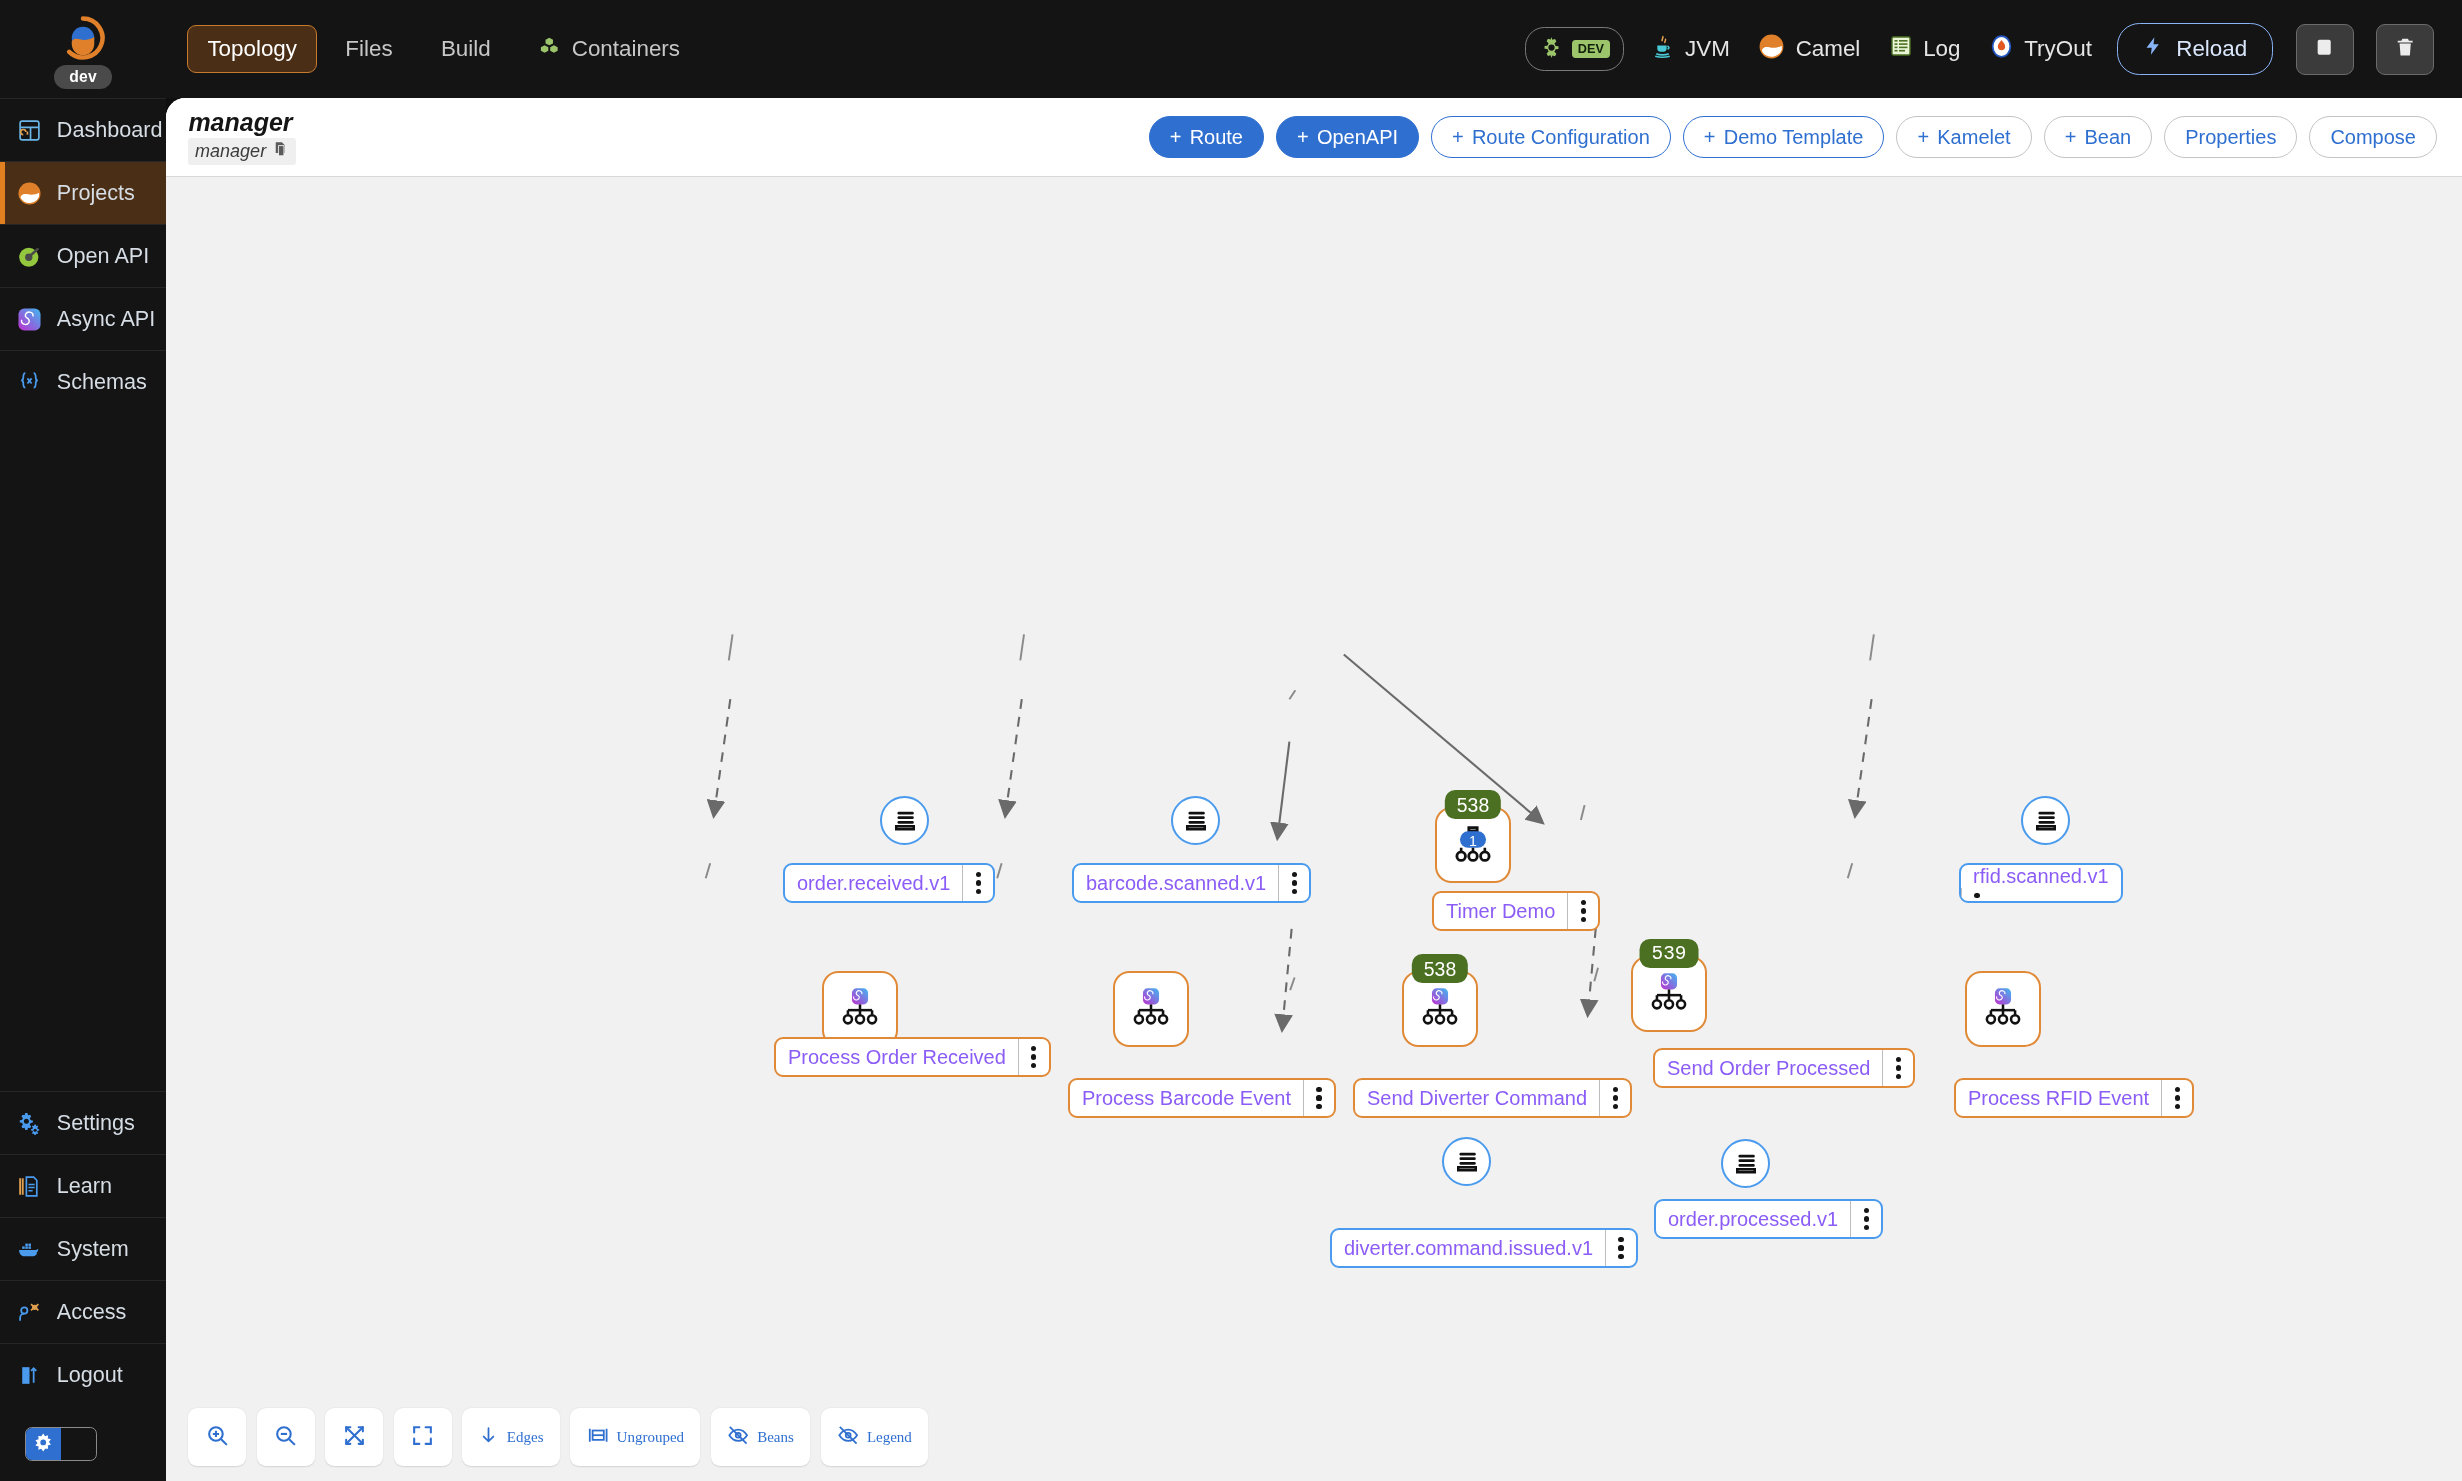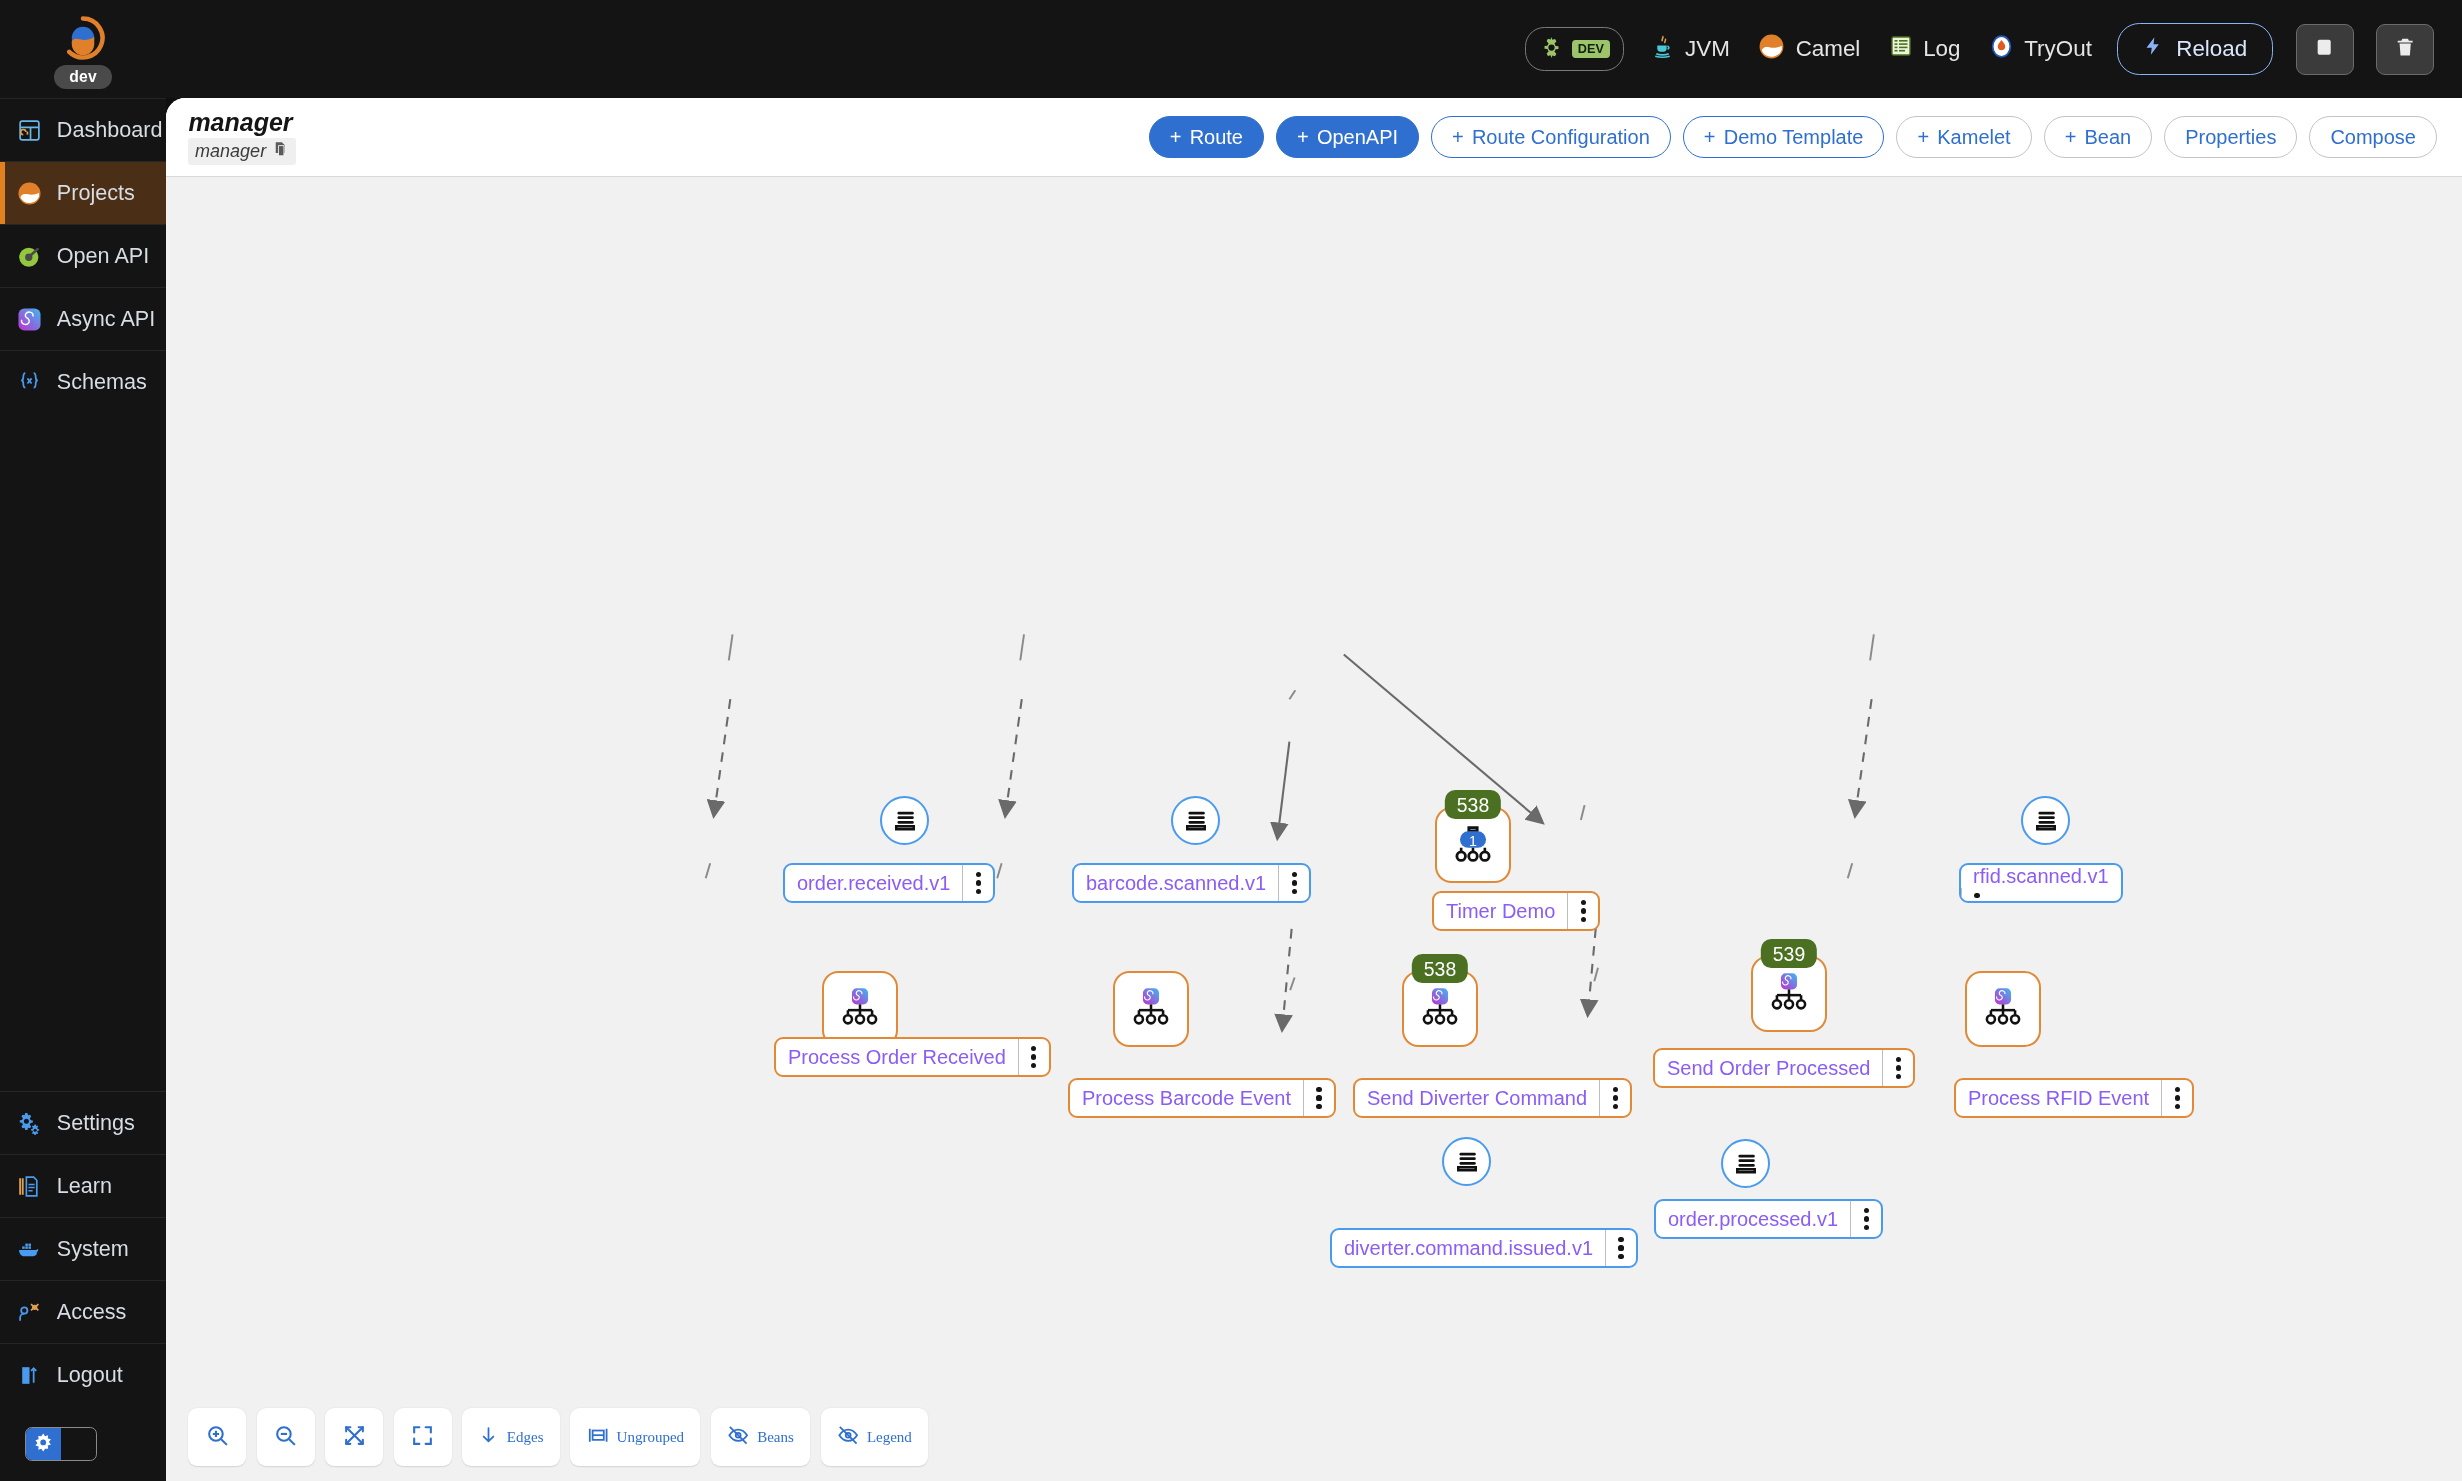--- a/index.html
+++ b/index.html
@@ -353,20 +353,41 @@
           </svg>
         </div>
         <div class="off"></div>
       </div>
     </div>
   </aside>
 
   <div class="right-col">
 
     <header class="topbar">
+      <div class="tabs">
+        <div class="tab active">
+          <span>Topology</span>
+        </div>
+        <div class="tab">
+          <span>Files</span>
+        </div>
+        <div class="tab">
+          <span>Build</span>
+        </div>
+        <div class="tab">
+          <span>
+            <svg width="22.4" height="22.4" viewBox="0 0 24 24" fill="#9cc46a">
+              <path d="M11 3l4 2v4l-4 2-4-2V5z"></path>
+                <path d="M6 11l4 2v4l-4 2-4-2v-4z"></path>
+                <path d="M16 11l4 2v4l-4 2-4-2v-4z"></path>
+            </svg>
+          </span>
+          <span>Containers</span>
+        </div>
+      </div>
 
       <div class="topbar-spacer"></div>
 
       <div class="tool-group">
         <div class="env-pill">
           <span>
             <svg width="25" height="25" viewBox="0 0 24 24" fill="#9cc46a">
               <path d="M12 2l.8 2.6 2.6-.7 1.3 2.3-1.9 2 1.2 2.3 2.7.3v2.6l-2.7.3-1.2 2.3 1.9 2-1.3 2.3-2.6-.7L12 22l-.8-2.6-2.6.7-1.3-2.3 1.9-2-1.2-2.3-2.7-.3v-2.6l2.7-.3 1.2-2.3-1.9-2 1.3-2.3 2.6.7z"></path>
               <circle cx="12" cy="12" r="3" fill="#141414"></circle>
             </svg>
@@ -737,21 +758,21 @@
                 <span class="kebab-dots">
                     <i></i>
                     <i></i>
                     <i></i>
                   </span>
               </span>
             </div>
           </div>
 
           <div class="node">
-            <div class="route-box" style="left:1585px; top:779px;">
+            <div class="route-box" style="left:1465px; top:779px;font-family:Liberation Mono, monospace;">
               <span class="count-badge">539</span>
               <svg width="46" height="46" viewBox="0 0 40 40">
                 <defs>
                     <linearGradient id="kg4" x1="0" y1="1" x2="1" y2="0">
                   <stop offset="0" stop-color="#c02fd0"></stop>
                       <stop offset="1" stop-color="#3fb8f0"></stop>
                     </linearGradient>
                   </defs>
                 <rect x="13" y="2" width="14" height="14" rx="4" fill="url(#kg4)"></rect>
                 <path d="M21 9 a4 3.4 0 1 0 -5.6 1.7 a4 3.4 0 1 1 -5.6 1.7" transform="translate(8.5,1.5) scale(.62)" fill="none" stroke="#fff" stroke-width="1.6"></path>

